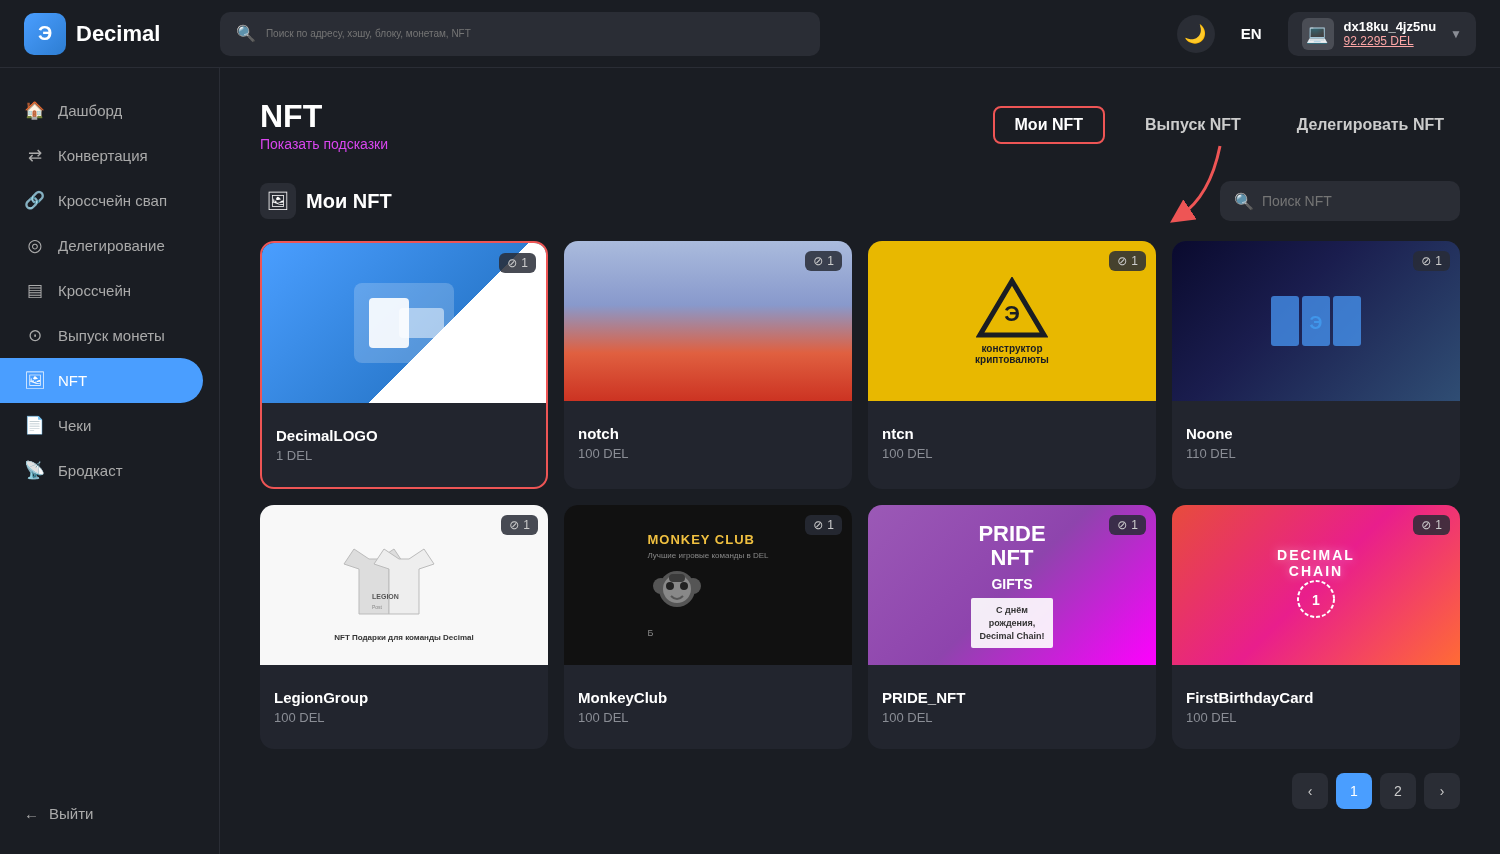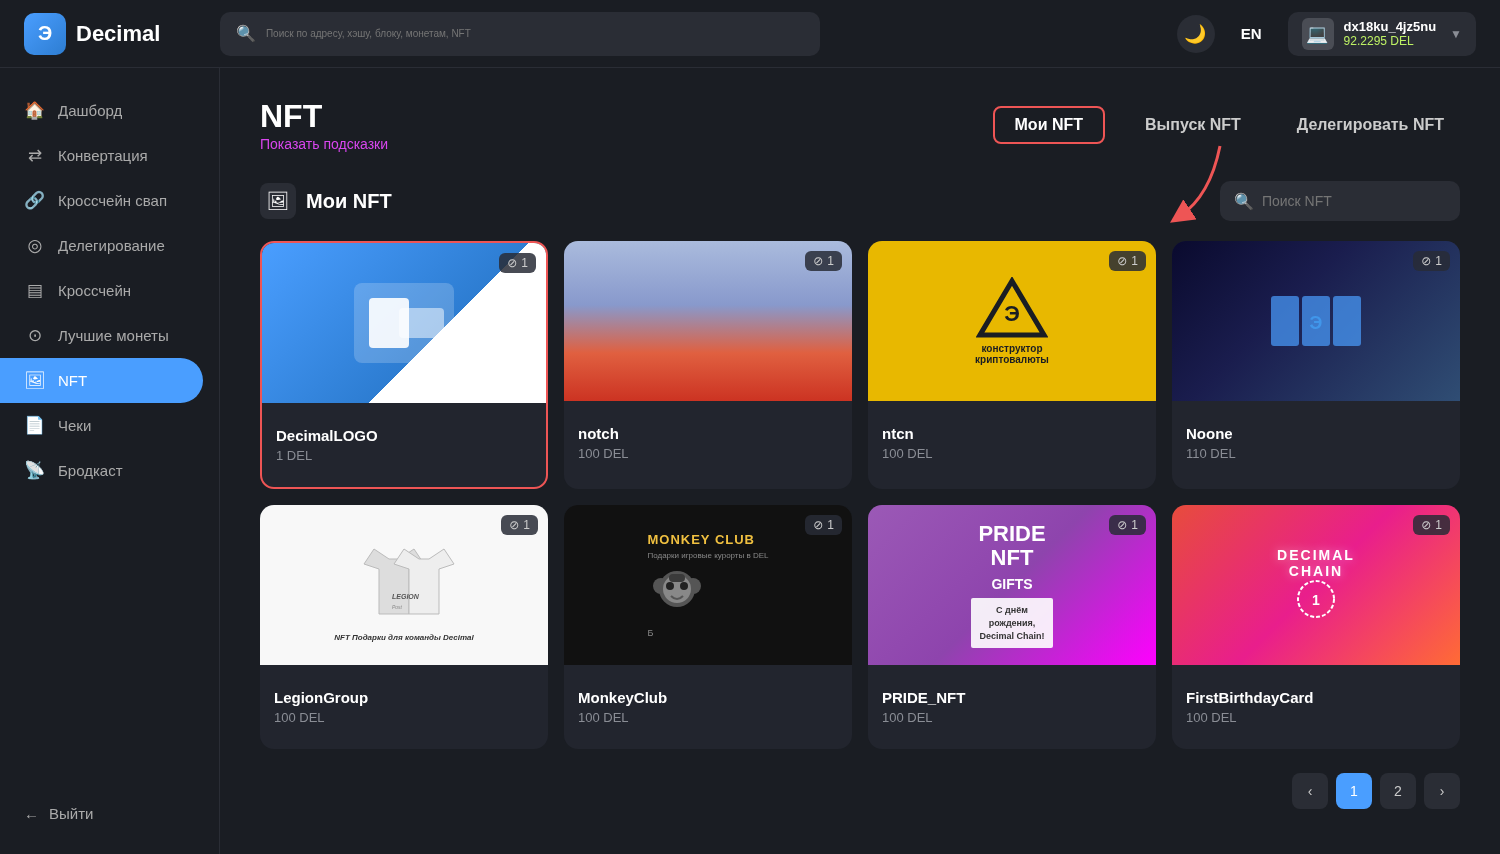--- a/index.html
+++ b/index.html
@@ -75,21 +75,21 @@
     }
     .account-icon {
       width: 32px; height: 32px;
       background: #4a4d55;
       border-radius: 6px;
       display: flex; align-items: center; justify-content: center;
       font-size: 18px;
     }
     .account-info { text-align: left; }
     .account-name { font-size: 13px; font-weight: 600; color: #fff; }
-    .account-balance { font-size: 12px; color: #bef264; }
+    .account-balance { font-size: 12px; color: #fca5a5; text-decoration: underline; }
     .chevron-icon { color: #8a8d95; font-size: 12px; margin-left: 4px; }
 
     
     .layout {
       display: flex;
       height: calc(854px - 68px);
     }
 
     
     .sidebar {
@@ -352,21 +352,21 @@
     <div class="sidebar-item">
       <span class="si-icon">◎</span>
       <span>Делегирование</span>
     </div>
     <div class="sidebar-item">
       <span class="si-icon">▤</span>
       <span>Кроссчейн</span>
     </div>
     <div class="sidebar-item">
       <span class="si-icon">⊙</span>
-      <span>Лучшие монеты</span>
+      <span>Выпуск монеты</span>
     </div>
     <div class="sidebar-item active">
       <span class="si-icon">🖼</span>
       <span>NFT</span>
     </div>
     <div class="sidebar-item">
       <span class="si-icon">📄</span>
       <span>Чеки</span>
     </div>
     <div class="sidebar-item">
@@ -490,21 +490,21 @@
           </div>
         </div>
         <div class="nft-card-info">
           <div class="nft-card-name">Noone</div>
           <div class="nft-card-price">110 DEL</div>
         </div>
       </div>
 
       <div class="nft-card">
         <div class="nft-card-img nft-img-legion">
-          <div style="text-align:right; padding: 10px; font-style: italic;">
+          <div style="text-align:left; padding: 10px;">
             <svg width="120" height="110" viewBox="0 0 120 110">
 
               <path d="M35,30 L20,20 L10,35 L25,40 L25,85 L55,85 L55,40 L70,35 L60,20 L45,30 Z" fill="#ddd" stroke="#bbb" stroke-width="1"></path>
               <path d="M75,30 L90,20 L100,35 L85,40 L85,85 L55,85 L55,40 L40,35 L50,20 L65,30 Z" fill="#eee" stroke="#bbb" stroke-width="1"></path>
               <text x="38" y="70" font-size="7" fill="#555" font-weight="600">LEGION</text>
               <text x="38" y="80" font-size="5" fill="#888">Post</text>
             </svg>
             <div style="font-size:8px; color:#333; font-weight:700; margin-top:-10px;">NFT Подарки для команды Decimal</div>
           </div>
           <div class="nft-badge">
@@ -515,21 +515,21 @@
         <div class="nft-card-info">
           <div class="nft-card-name">LegionGroup</div>
           <div class="nft-card-price">100 DEL</div>
         </div>
       </div>
 
       <div class="nft-card">
         <div class="nft-card-img nft-img-monkey">
           <div style="padding: 8px;">
             <div style="color:#f0c040; font-size:13px; font-weight:900; letter-spacing:1px;">MONKEY CLUB</div>
-            <div style="color:#888; font-size:8px; margin: 4px 0;">Подарки игровые курорты в DEL</div>
+            <div style="color:#888; font-size:8px; margin: 4px 0;">Лучшие игровые команды в DEL</div>
             <svg width="60" height="60" viewBox="0 0 60 60">
               <circle cx="30" cy="25" r="18" fill="#555"></circle>
               <circle cx="14" cy="22" r="8" fill="#555"></circle>
               <circle cx="46" cy="22" r="8" fill="#555"></circle>
               <circle cx="30" cy="25" r="14" fill="#888"></circle>
               <circle cx="23" cy="22" r="4" fill="#222"></circle>
               <circle cx="37" cy="22" r="4" fill="#222"></circle>
               <path d="M24,32 Q30,38 36,32" stroke="#555" stroke-width="2" fill="none"></path>
               <rect x="22" y="10" width="16" height="8" rx="4" fill="#3a3a3a"></rect>
             </svg>

